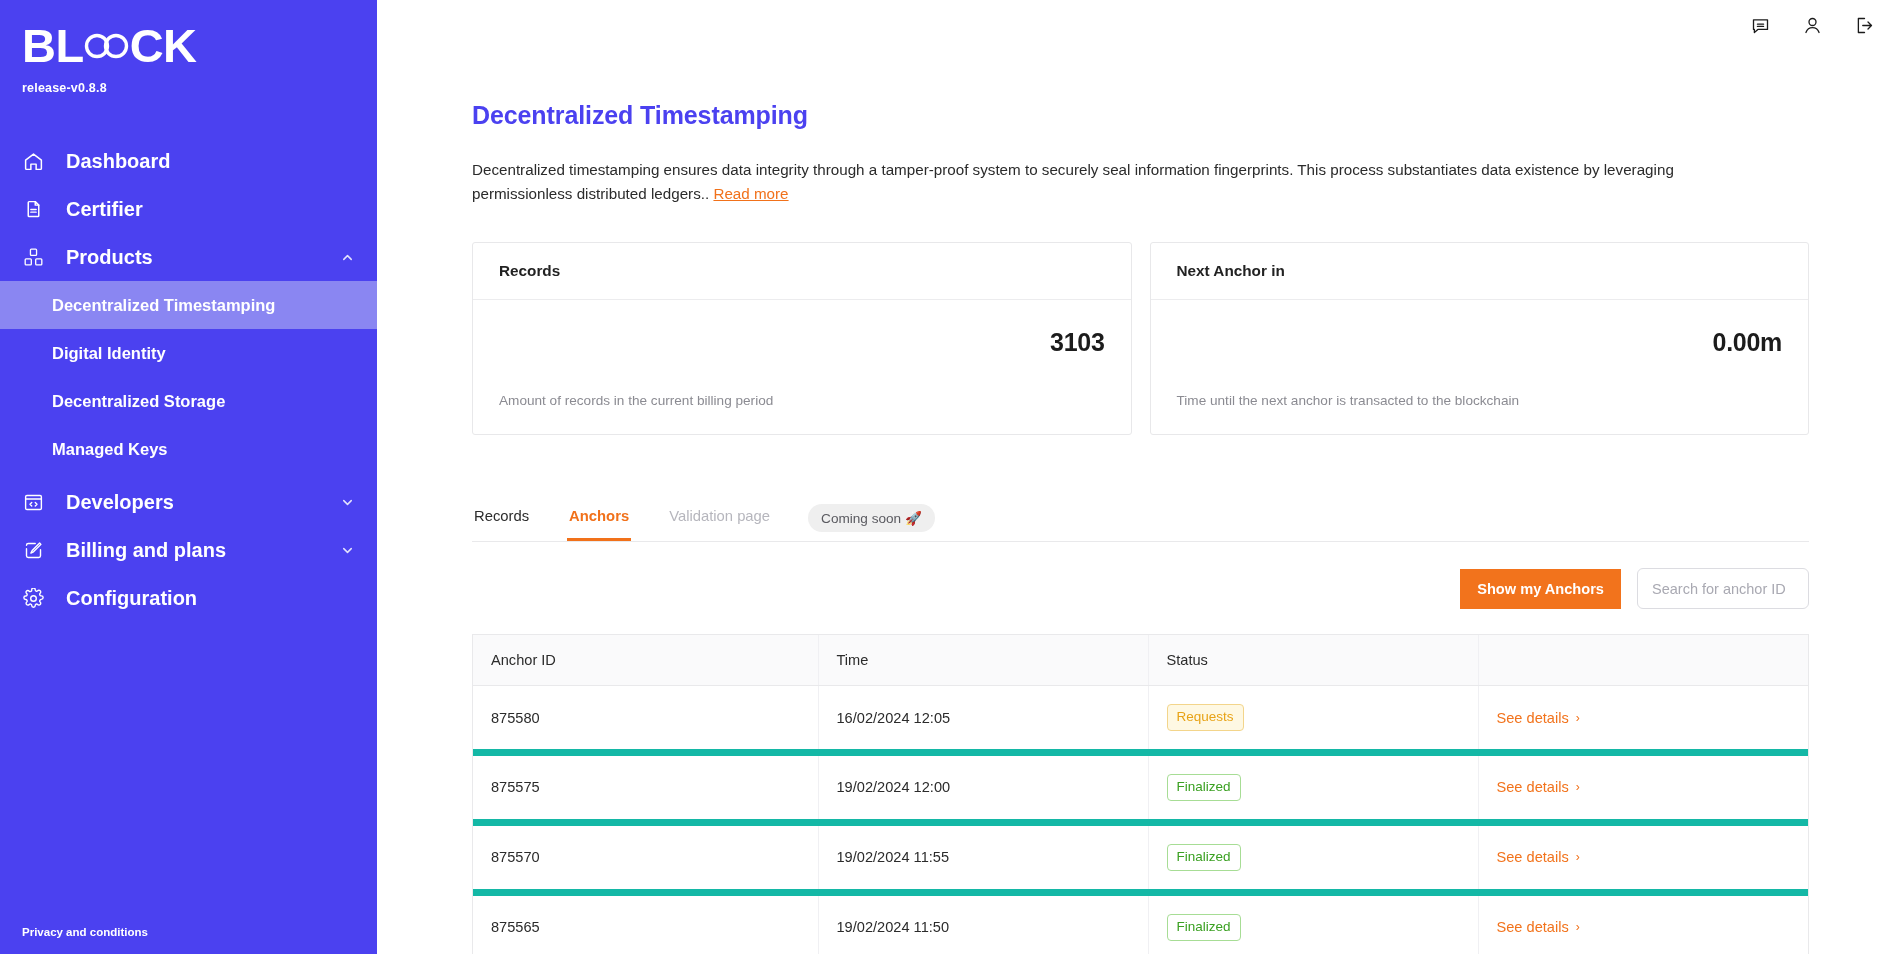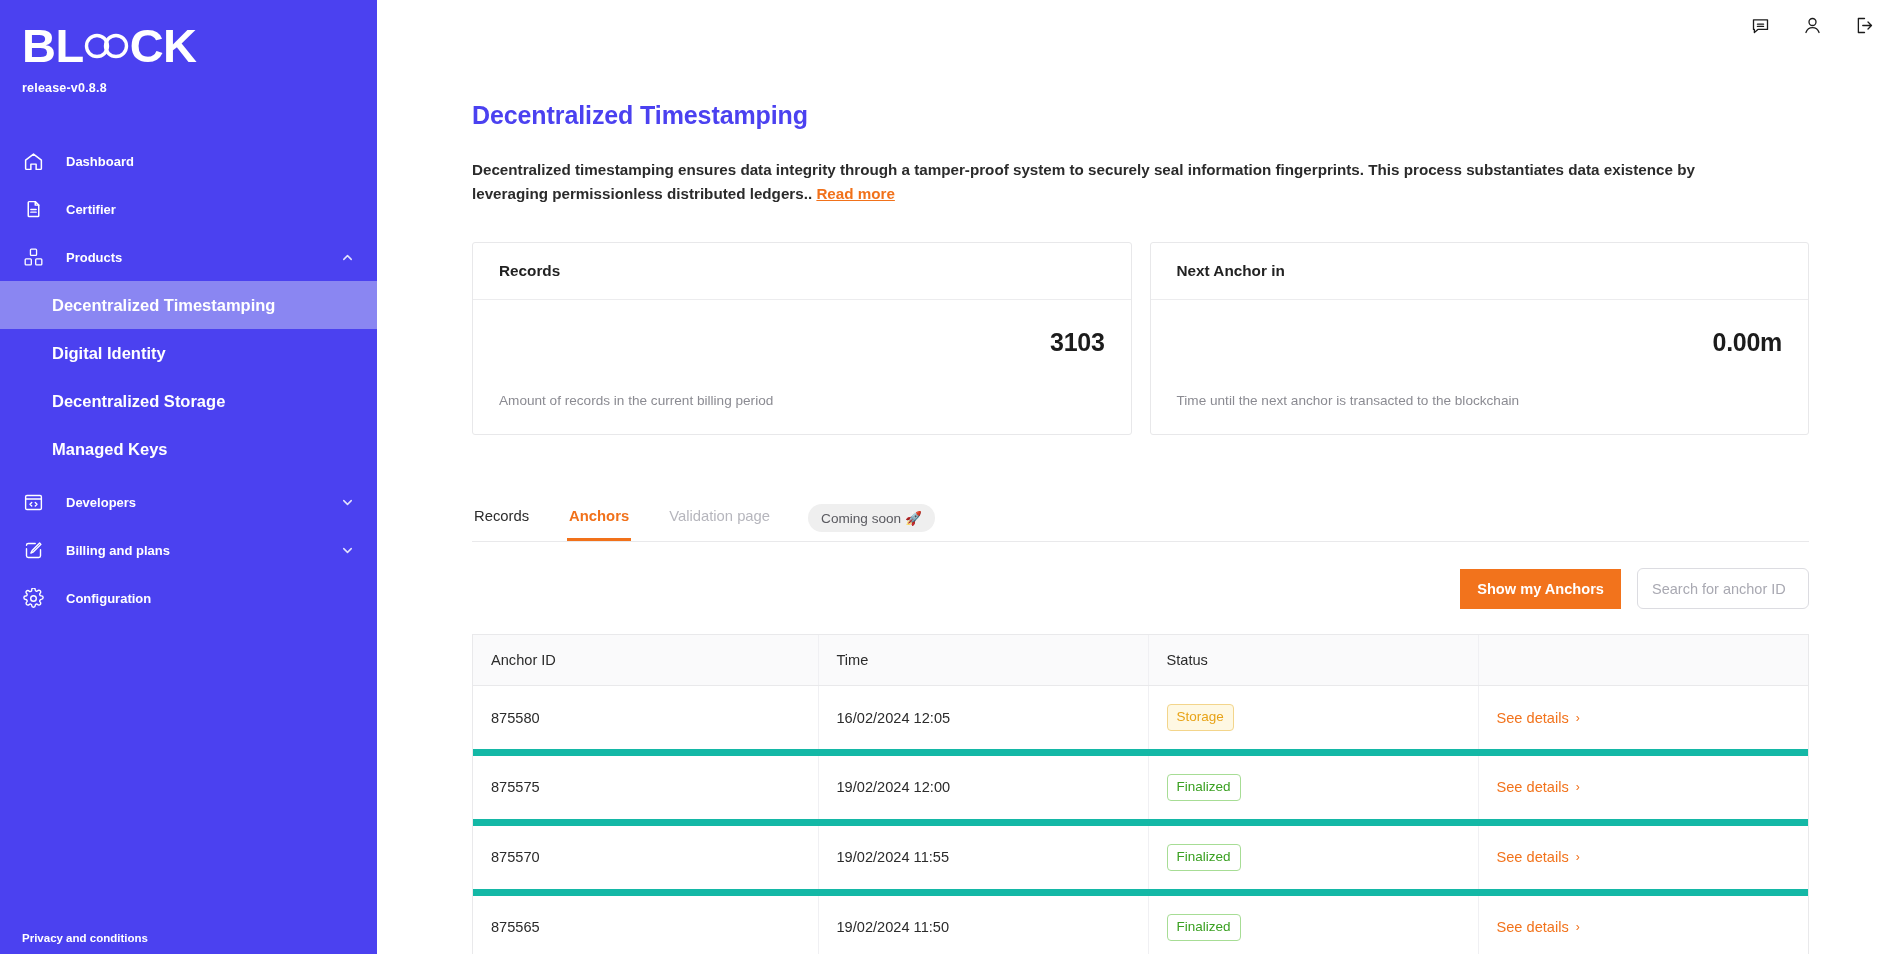--- a/index.html
+++ b/index.html
@@ -27,56 +27,56 @@
   }
   .logo svg { display:block; }
   .release {
     font-size:12.5px; font-weight:700; margin-top:12px;
     letter-spacing:0.2px; color:#ffffff;
   }
   .nav { margin-top:42px; }
   .nav-item {
     display:flex; align-items:center; gap:22px;
     height:48px; padding:0 22px;
-    font-size:13px; font-weight:600; color:#ffffff;
+    font-size:20px; font-weight:600; color:#ffffff;
     cursor:pointer; position:relative;
   }
   .nav-item .chev { margin-left:auto; opacity:.85; display:flex; }
   .nav-icon { width:22px; height:22px; display:flex; align-items:center; justify-content:center; flex:0 0 22px; }
   .nav-icon svg { display:block; }
   .subnav-item {
     display:flex; align-items:center;
     height:48px; padding:0 22px 0 52px;
     font-size:16.5px; font-weight:600; color:#ffffff;
     cursor:pointer;
   }
   .subnav-item.active { background:#8A86F2; }
   .privacy {
-    position:absolute; left:22px; bottom:10px;
+    position:absolute; left:22px; bottom:16px;
     font-size:11.5px; font-weight:700; color:#ffffff; cursor:pointer;
   }
   .spacer-sm { height:5px; }
 
   
   .main { flex:1; height:954px; position:relative; overflow:hidden; background:#fff; }
   .topbar {
     height:40px; display:flex; justify-content:flex-end; align-items:center;
     gap:30px; padding:10px 28px 0 0;
   }
   .topbar .tb-icon { cursor:pointer; display:flex; align-items:center; justify-content:center; width:22px; height:22px; }
   .topbar svg { display:block; }
 
   .content { padding:60px 0 0 95px; }
   .page-title {
     font-size:25px; font-weight:600; color:#4B41F0;
     letter-spacing:-0.1px; line-height:1.2;
   }
   .intro {
     margin-top:28px; font-size:15.2px; line-height:1.55;
-    color:#2b2b2b; max-width:1300px; font-weight:700;
+    color:#2b2b2b; max-width:1300px; font-weight:400;
   }
   .readmore { color:#F1711A; text-decoration:underline; cursor:pointer; }
 
   
   .cards { display:flex; gap:18px; margin-top:37px; width:1337px; }
   .card {
     flex:1; border:1px solid #e8e8ea; background:#fff; border-radius:3px;
   }
   .card-head {
     padding:19px 26px; border-bottom:1px solid #ececee;
@@ -336,21 +336,21 @@
               <th class="col-b">Time</th>
               <th class="col-c">Status</th>
               <th></th>
             </tr>
           </thead>
           <tbody>
             <tr>
               <td>875580</td>
               <td>16/02/2024 12:05</td>
               <td>
-                <span class="pill pending">Storage</span>
+                <span class="pill pending">Requests</span>
               </td>
               <td>
                 <span class="details">
                   <span>See details</span>
                   <span class="car">›</span>
                 </span>
               </td>
             </tr>
             <tr>
               <td>875575</td>

